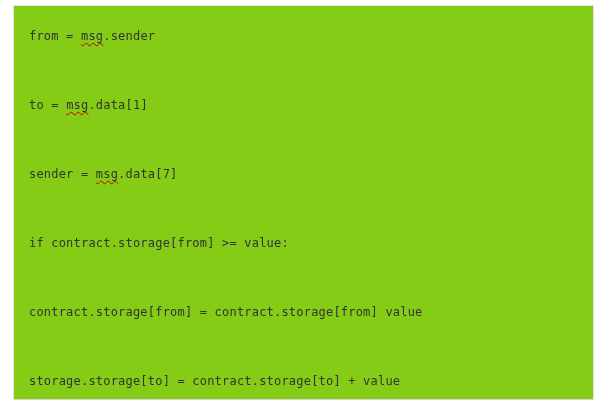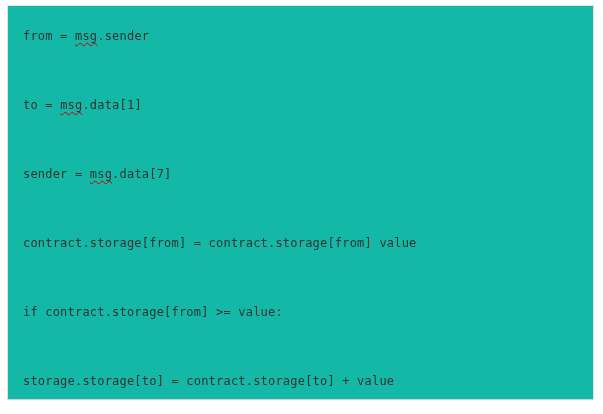--- a/index.html
+++ b/index.html
@@ -5,23 +5,23 @@
   html, body {
     margin: 0;
     padding: 0;
     background: #ffffff;
     width: 603px;
     height: 414px;
     overflow: hidden;
   }
   .code-block {
     box-sizing: border-box;
-    margin: 5px 9px 0 7px;
+    margin: 5px 9px 0 13px;
     height: 395px;
-    background: #14b8a6;
+    background: #84cc16;
     border: 1px solid #e2e2e2;
     border-bottom-color: #d4d4d4;
     padding: 22px 14px 0 15px;
     font-family: "DejaVu Sans Mono", "Liberation Mono", monospace;
     font-size: 12px;
     color: #333333;
   }
   .code-line {
     height: 69px;
     line-height: 16px;
@@ -42,19 +42,19 @@
 <body>
 
 <div class="code-block">
 
   <div class="code-line"><span>from = </span><span class="misspelled">msg</span><span>.sender</span></div>
 
   <div class="code-line"><span>to = </span><span class="misspelled">msg</span><span>.data[1]</span></div>
 
   <div class="code-line"><span>sender = </span><span class="misspelled">msg</span><span>.data[7]</span></div>
 
+  <div class="code-line"><span>if contract.storage[from] &gt;= value:</span><span class="misspelled"></span><span></span></div>
+
   <div class="code-line"><span>contract.storage[from] = contract.storage[from] value</span><span class="misspelled"></span><span></span></div>
-
-  <div class="code-line"><span>if contract.storage[from] &gt;= value:</span><span class="misspelled"></span><span></span></div>
 
   <div class="code-line"><span>storage.storage[to] = contract.storage[to] + value</span><span class="misspelled"></span><span></span></div>
 
 </div>
 
 </body></html>

